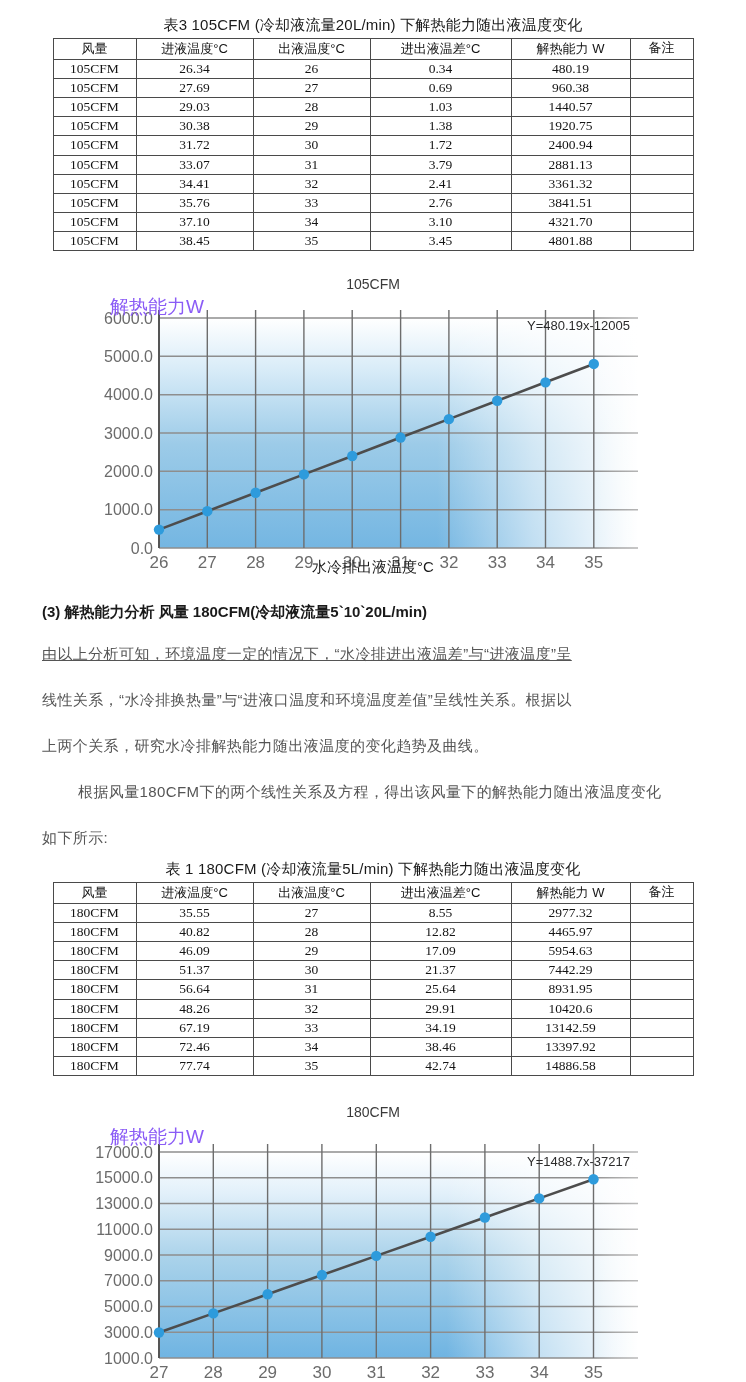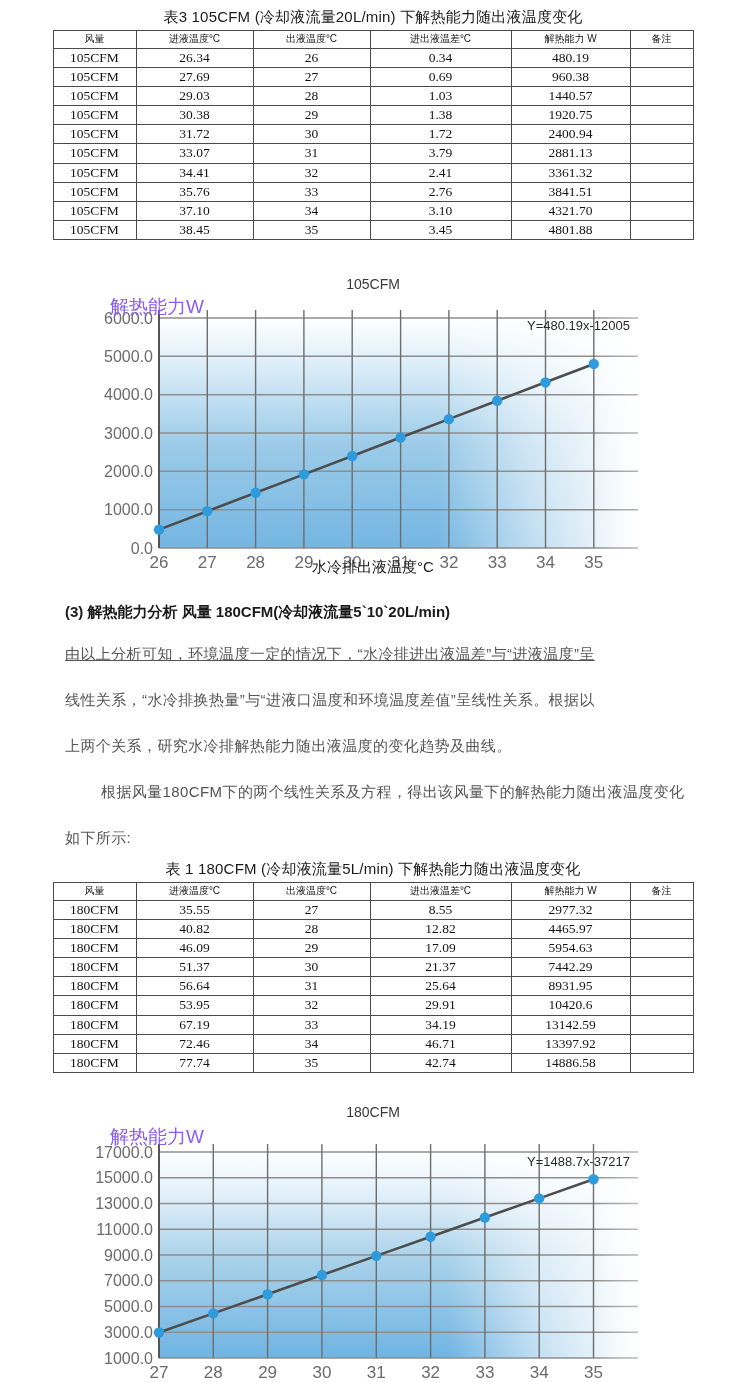--- a/index.html
+++ b/index.html
@@ -38,34 +38,34 @@
     text-align: center;
     font-size: 13.5px;
     line-height: 1.05;
     padding: 2px 4px;
     color: #141414;
     white-space: nowrap;
   }
   table.data th {
     font-family: "Liberation Sans", "DejaVu Sans", sans-serif;
     font-weight: normal;
-    font-size: 10px;
+    font-size: 13px;
     padding: 3px 4px;
   }
   table.data th.c0, table.data td.c0 { width: 74px; }
   table.data th.c1, table.data td.c1 { width: 108px; }
   table.data th.c2, table.data td.c2 { width: 108px; }
   table.data th.c3, table.data td.c3 { width: 132px; }
   table.data th.c4, table.data td.c4 { width: 110px; }
-  table.data th.c5, table.data td.c5 { width: 54px; }
+  table.data th.c5, table.data td.c5 { width: 54px; font-family: Liberation Mono, monospace; }
 
   
   .para {
     position: absolute;
-    left: 65px;
+    left: 42px;
     width: 660px;
     font-size: 15px;
     color: #555555;
     font-family: "Liberation Sans", "DejaVu Sans", sans-serif;
     letter-spacing: .4px;
     white-space: nowrap;
   }
   .para.heading {
     color: #1a1a1a;
     font-weight: bold;
@@ -107,21 +107,21 @@
     fill: #6b6b6b;
   }
   .eq-text {
     font-family: "Liberation Sans", "DejaVu Sans", sans-serif;
     fill: #2b2b2b;
   }
 </style>
 </head>
 <body>
 
-<div class="table-block" style="top:8px;">
+<div class="table-block" style="top:16px;">
   <div class="table-caption">表3  105CFM (冷却液流量20L/min) 下解热能力随出液温度变化</div>
   <table class="data">
     <thead>
       <tr>
         <th class="c0">风量</th>
         <th class="c1">进液温度°C</th>
         <th class="c2">出液温度°C</th>
         <th class="c3">进出液温差°C</th>
         <th class="c4">解热能力 W</th>
         <th class="c5">备注</th>
@@ -359,39 +359,39 @@
       <tr>
         <td class="c0">180CFM</td>
         <td class="c1">56.64</td>
         <td class="c2">31</td>
         <td class="c3">25.64</td>
         <td class="c4">8931.95</td>
         <td class="c5"></td>
       </tr>
       <tr>
         <td class="c0">180CFM</td>
-        <td class="c1">53.95</td>
+        <td class="c1">48.26</td>
         <td class="c2">32</td>
         <td class="c3">29.91</td>
         <td class="c4">10420.6</td>
         <td class="c5"></td>
       </tr>
       <tr>
         <td class="c0">180CFM</td>
         <td class="c1">67.19</td>
         <td class="c2">33</td>
         <td class="c3">34.19</td>
         <td class="c4">13142.59</td>
         <td class="c5"></td>
       </tr>
       <tr>
         <td class="c0">180CFM</td>
         <td class="c1">72.46</td>
         <td class="c2">34</td>
-        <td class="c3">46.71</td>
+        <td class="c3">38.46</td>
         <td class="c4">13397.92</td>
         <td class="c5"></td>
       </tr>
       <tr>
         <td class="c0">180CFM</td>
         <td class="c1">77.74</td>
         <td class="c2">35</td>
         <td class="c3">42.74</td>
         <td class="c4">14886.58</td>
         <td class="c5"></td>

